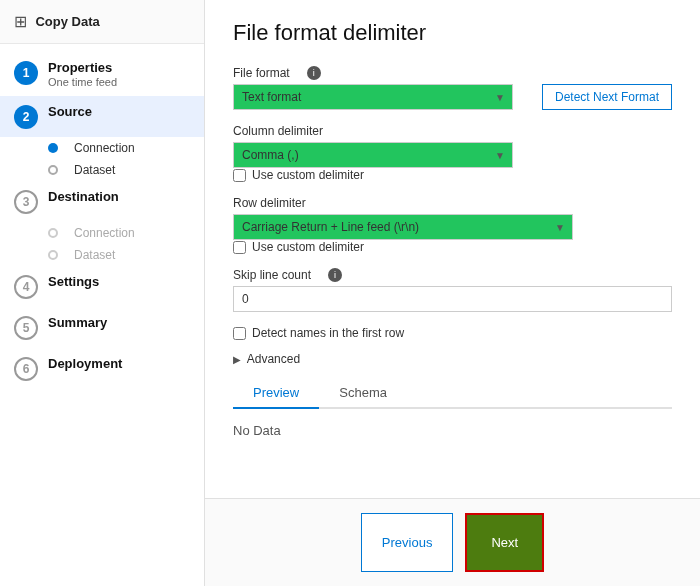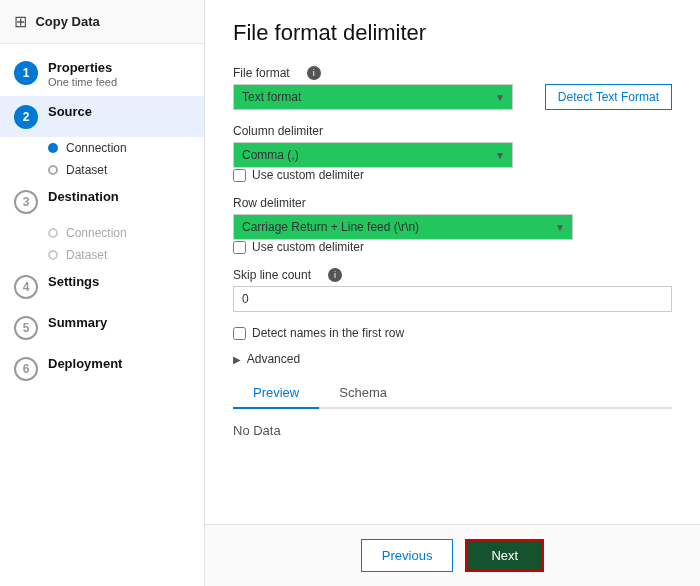--- a/index.html
+++ b/index.html
@@ -55,21 +55,21 @@
       font-weight: 600;
       flex-shrink: 0;
       margin-top: 1px;
     }
     .step-circle.blue { background: #0078d4; color: #fff; }
     .step-circle.outline { border: 2px solid #999; color: #999; background: #fff; }
     .step-text { display: flex; flex-direction: column; }
     .step-label { font-size: 13px; font-weight: 600; color: #111; }
     .step-sublabel { font-size: 11px; color: #666; margin-top: 1px; }
     .sub-items { padding-left: 48px; }
-    .sub-item { display: flex; align-items: center; gap: 8px; padding: 4px 0; cursor: pointer; }
+    .sub-item { display: flex; align-items: center; gap: 16px; padding: 4px 0; cursor: pointer; }
     .sub-dot { width: 10px; height: 10px; border-radius: 50%; flex-shrink: 0; }
     .sub-dot.filled { background: #0078d4; }
     .sub-dot.empty { border: 2px solid #aaa; background: #fff; }
     .sub-label { font-size: 12px; color: #333; }
 
     
     .main-content {
       flex: 1;
       background: #fff;
       display: flex;
@@ -213,23 +213,23 @@
     }
     .btn-prev {
       padding: 7px 20px;
       border: 1px solid #0078d4;
       background: #fff;
       color: #0078d4;
       font-size: 13px;
       cursor: pointer;
     }
     .btn-next {
-      padding: 7px 24px;
+      padding: 20px 24px;
       border: 2px solid #d00000;
-      background: #14532d;
+      background: #4d7c0f;
       color: #fff;
       font-size: 13px;
       font-weight: 500;
       cursor: pointer;
     }
   </style>
 </head>
 <body>
 
 <aside class="sidebar">
@@ -324,21 +324,21 @@
               <option>Binary format</option>
               <option>JSON format</option>
               <option>ORC format</option>
               <option>Parquet format</option>
               <option>Avro format</option>
             </select>
             <span class="select-arrow">▼</span>
           </div>
         </div>
         <div style="margin-top:18px;">
-          <button class="detect-btn">Detect Text Format</button>
+          <button class="detect-btn">Detect Next Format</button>
         </div>
       </div>
     </div>
 
     <div class="field-group">
       <div class="field-label">
         <span>Column delimiter</span>
       </div>
       <div class="select-wrapper">
         <select>

